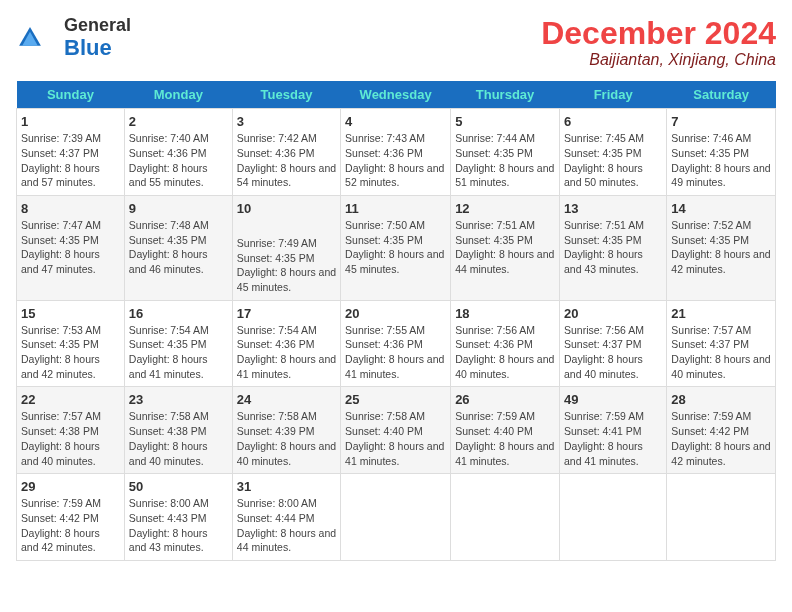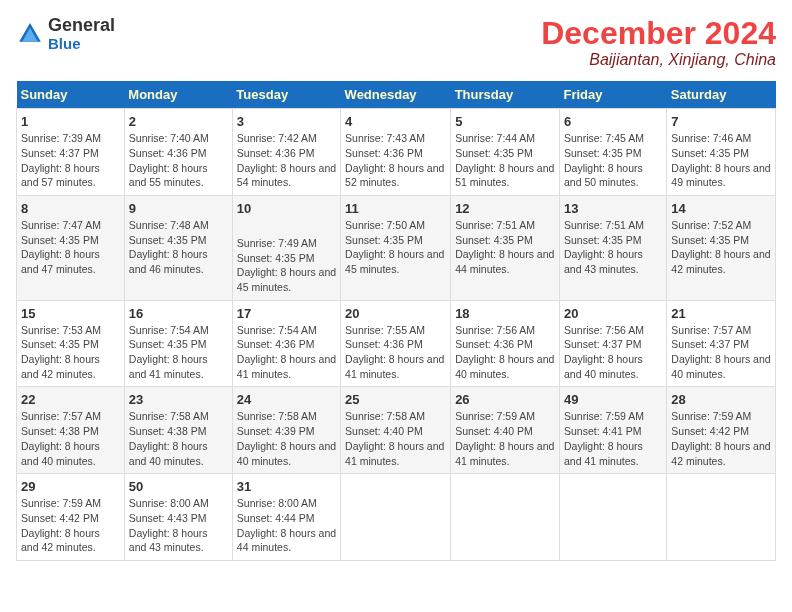--- a/index.html
+++ b/index.html
@@ -12,34 +12,34 @@
     }
     .header-area {
       display: flex;
       justify-content: space-between;
       align-items: flex-start;
       margin-bottom: 12px;
     }
     .logo {
       display: flex;
       align-items: center;
-      gap: 4px;
+      gap: 20px;
     }
     .logo-text {
       display: flex;
       flex-direction: column;
       line-height: 1.1;
     }
     .logo-general {
       font-size: 18px;
       font-weight: bold;
       color: #333;
     }
     .logo-blue {
-      font-size: 15px;
+      font-size: 22px;
       font-weight: bold;
       color: #1a6ec0;
     }
     .logo-icon {
       width: 28px;
       height: 28px;
     }
     .title-area {
       text-align: right;
     }
@@ -54,23 +54,23 @@
       color: #7f1d1d;
       font-style: italic;
     }
     .calendar-table {
       width: 100%;
       border-collapse: collapse;
       font-size: 11px;
     }
     .calendar-table thead tr th {
       background: #1a6ec0;
-      color: #fef9c3;
+      color: #5eead4;
       padding: 6px 4px;
-      text-align: left;
+      text-align: center;
       font-size: 13px;
       font-weight: bold;
     }
     .calendar-table tbody tr td {
       vertical-align: top;
       padding: 5px 4px;
       border: 1px solid #ddd;
       width: 113px;
       min-height: 80px;
       background: #fff;

